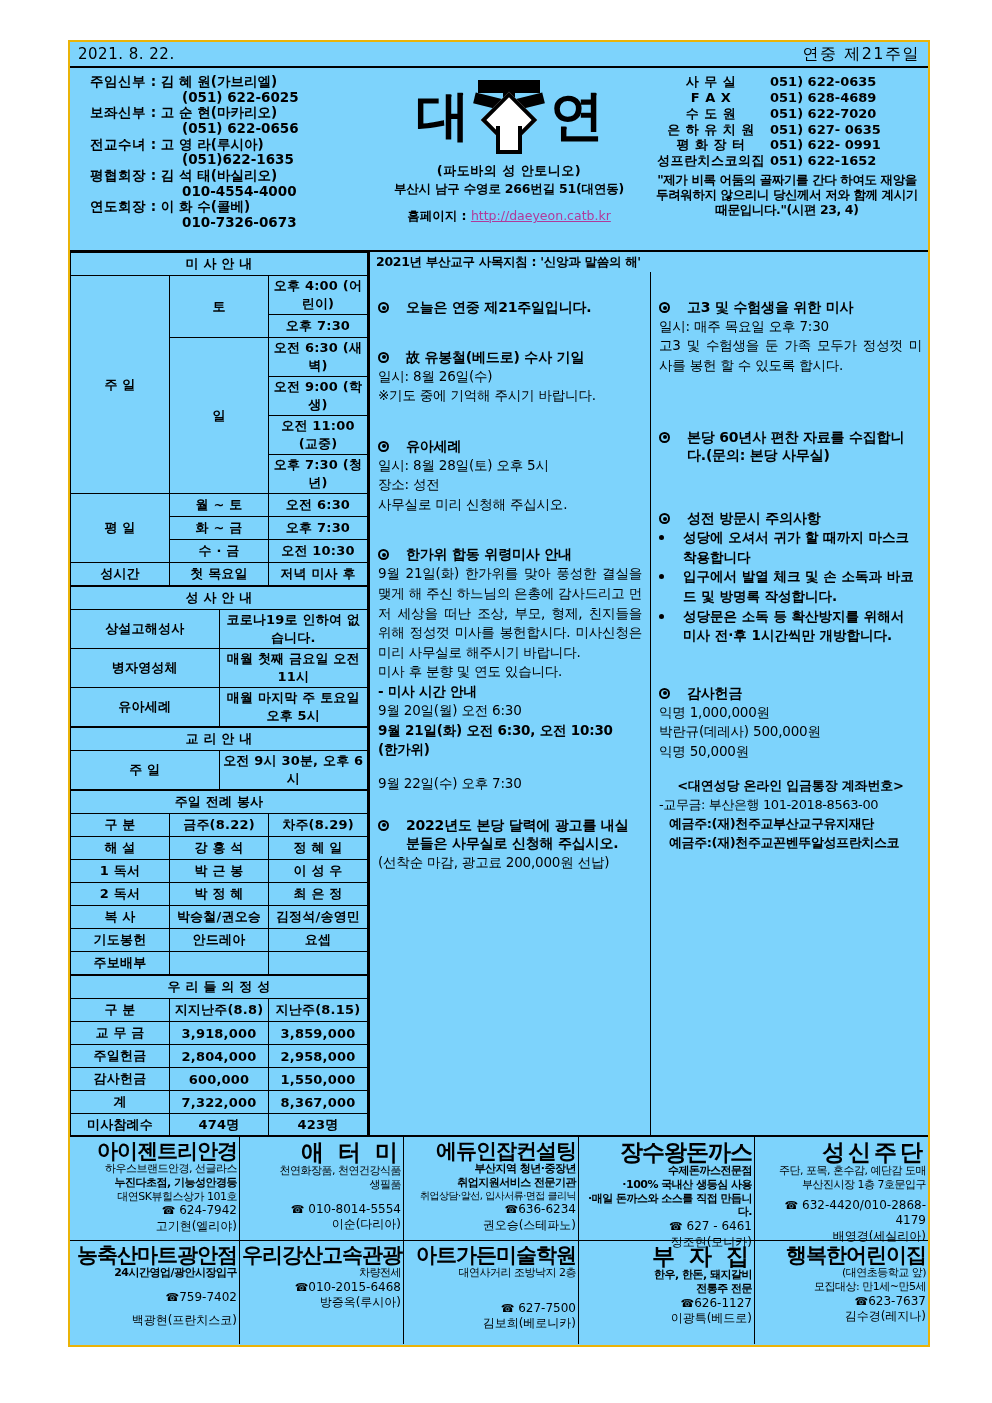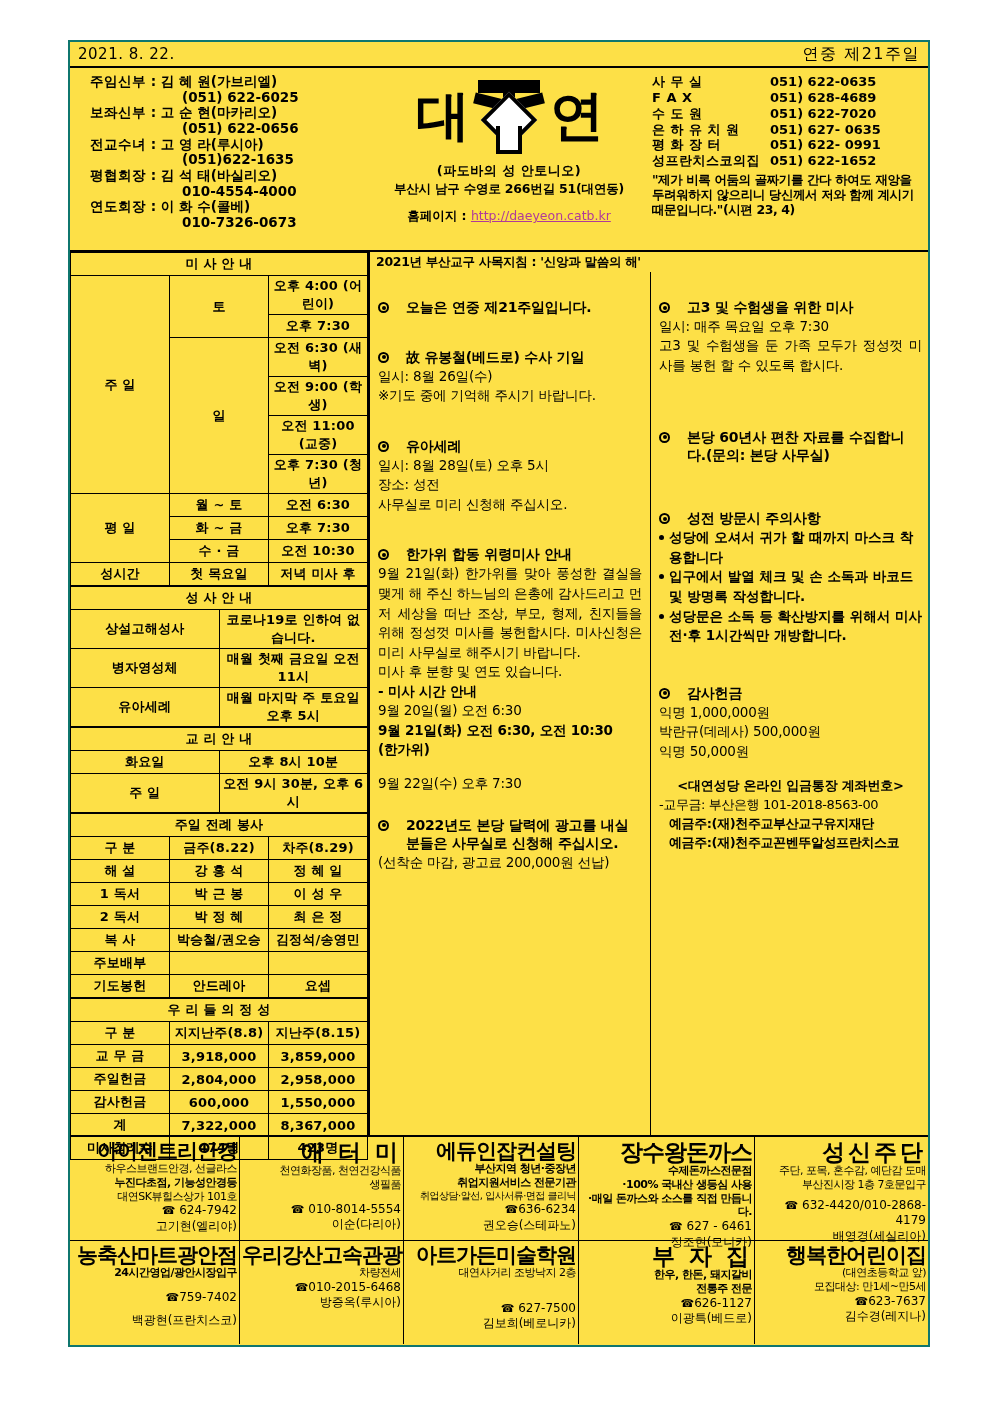--- a/index.html
+++ b/index.html
@@ -12,22 +12,22 @@
     position: relative;
     width: 992px;
     height: 1403px;
     background: #ffffff;
     overflow: hidden;
   }
   #sheet {
     position: absolute;
     left: 68px; top: 40px;
     width: 862px; height: 1307px;
-    border: 2px solid #0f766e;
-    background: #fde047;
+    border: 2px solid #eab308;
+    background: #7dd3fc;
   }
 
   
   .datebar {
     position: relative;
     height: 26px;
     border-bottom: 2px solid #000;
     display: flex;
     align-items: center;
     justify-content: space-between;
@@ -132,20 +132,21 @@
   .hdr-mid .home .url {
     color: #b03a9a; text-decoration: underline;
     font-family: "DejaVu Sans", sans-serif; font-weight: normal;
   }
   .hdr-right {
     flex: 1;
     padding: 6px 6px 2px 4px;
     font-size: 13px;
     font-weight: bold;
     line-height: 1.22;
+    text-align: center;
   }
   .hdr-right .crow { display: flex; white-space: nowrap; }
   .hdr-right .ck { width: 118px; letter-spacing: 0.5px; display:inline-block; }
   .hdr-right .cv { font-family: "DejaVu Sans", sans-serif; }
   .hdr-right .verse {
     margin-top: 3px;
     font-size: 12.5px;
     line-height: 1.2;
     letter-spacing: -0.4px;
   }
@@ -217,21 +218,21 @@
   }
   .dotb {
     display: inline-block; flex: none;
     width: 5px; height: 5px; background: #000; border-radius: 50%;
     position: relative; top: 7px;
   }
   .ann .line {
     font-size: 13.5px; line-height: 1.45; letter-spacing: -0.2px;
   }
   .ann .line.just { text-align: justify; }
-  .ann .sub { display: flex; gap: 5px; align-items: flex-start; font-size:13.5px; line-height:1.45;}
+  .ann .sub { display: flex; gap: 19px; align-items: flex-start; font-size:13.5px; line-height:1.45;}
   .ann .bold { font-weight: bold; }
   .pad-top-1 { padding-top: 18px; }
   .pad-top-2 { padding-top: 26px; }
   .acct { margin-top: 16px; font-size: 13px; line-height: 1.45; letter-spacing: -0.4px; }
   .acct .ctitle { text-align: center; font-weight: bold; font-size: 13px; letter-spacing: -0.2px;}
   .acct .ind { padding-left: 10px; font-weight: bold; }
 
   
   .ads { }
   .adrow { display: flex; }
@@ -422,24 +423,20 @@
           </tr>
         </tbody>
           </table>
 
         <table class="t">
           <tbody>
               <tr>
                 <td class="sectn2 nb-l nb-r" colspan="2">교  리   안  내</td>
               </tr>
           <tr>
-            <td style="width:105px">화요일</td>
-            <td class="left">오후 8시 10분</td>
-          </tr>
-          <tr>
             <td>주   일</td>
             <td class="left">오전 9시 30분, 오후 6시</td>
           </tr>
         </tbody>
           </table>
 
         <table class="t">
           <tbody>
               <tr>
                 <td class="sectn2 nb-l nb-r" colspan="3">주일  전례  봉사</td>
@@ -463,28 +460,28 @@
             <td>2 독서</td>
             <td>박 정 혜</td>
             <td>최 은 정</td>
           </tr>
           <tr>
             <td>복   사</td>
             <td class="tight">박승철/권오승</td>
             <td class="tight">김정석/송영민</td>
           </tr>
           <tr>
+            <td>기도봉헌</td>
+            <td>안드레아</td>
+            <td>요셉</td>
+          </tr>
+          <tr>
             <td>주보배부</td>
             <td></td>
             <td></td>
-          </tr>
-          <tr>
-            <td>기도봉헌</td>
-            <td>안드레아</td>
-            <td>요셉</td>
           </tr>
         </tbody>
           </table>
 
         <table class="t">
           <tbody>
               <tr>
                 <td class="section nb-l nb-r" colspan="3">우 리 들 의 정 성</td>
               </tr>
           <tr>

